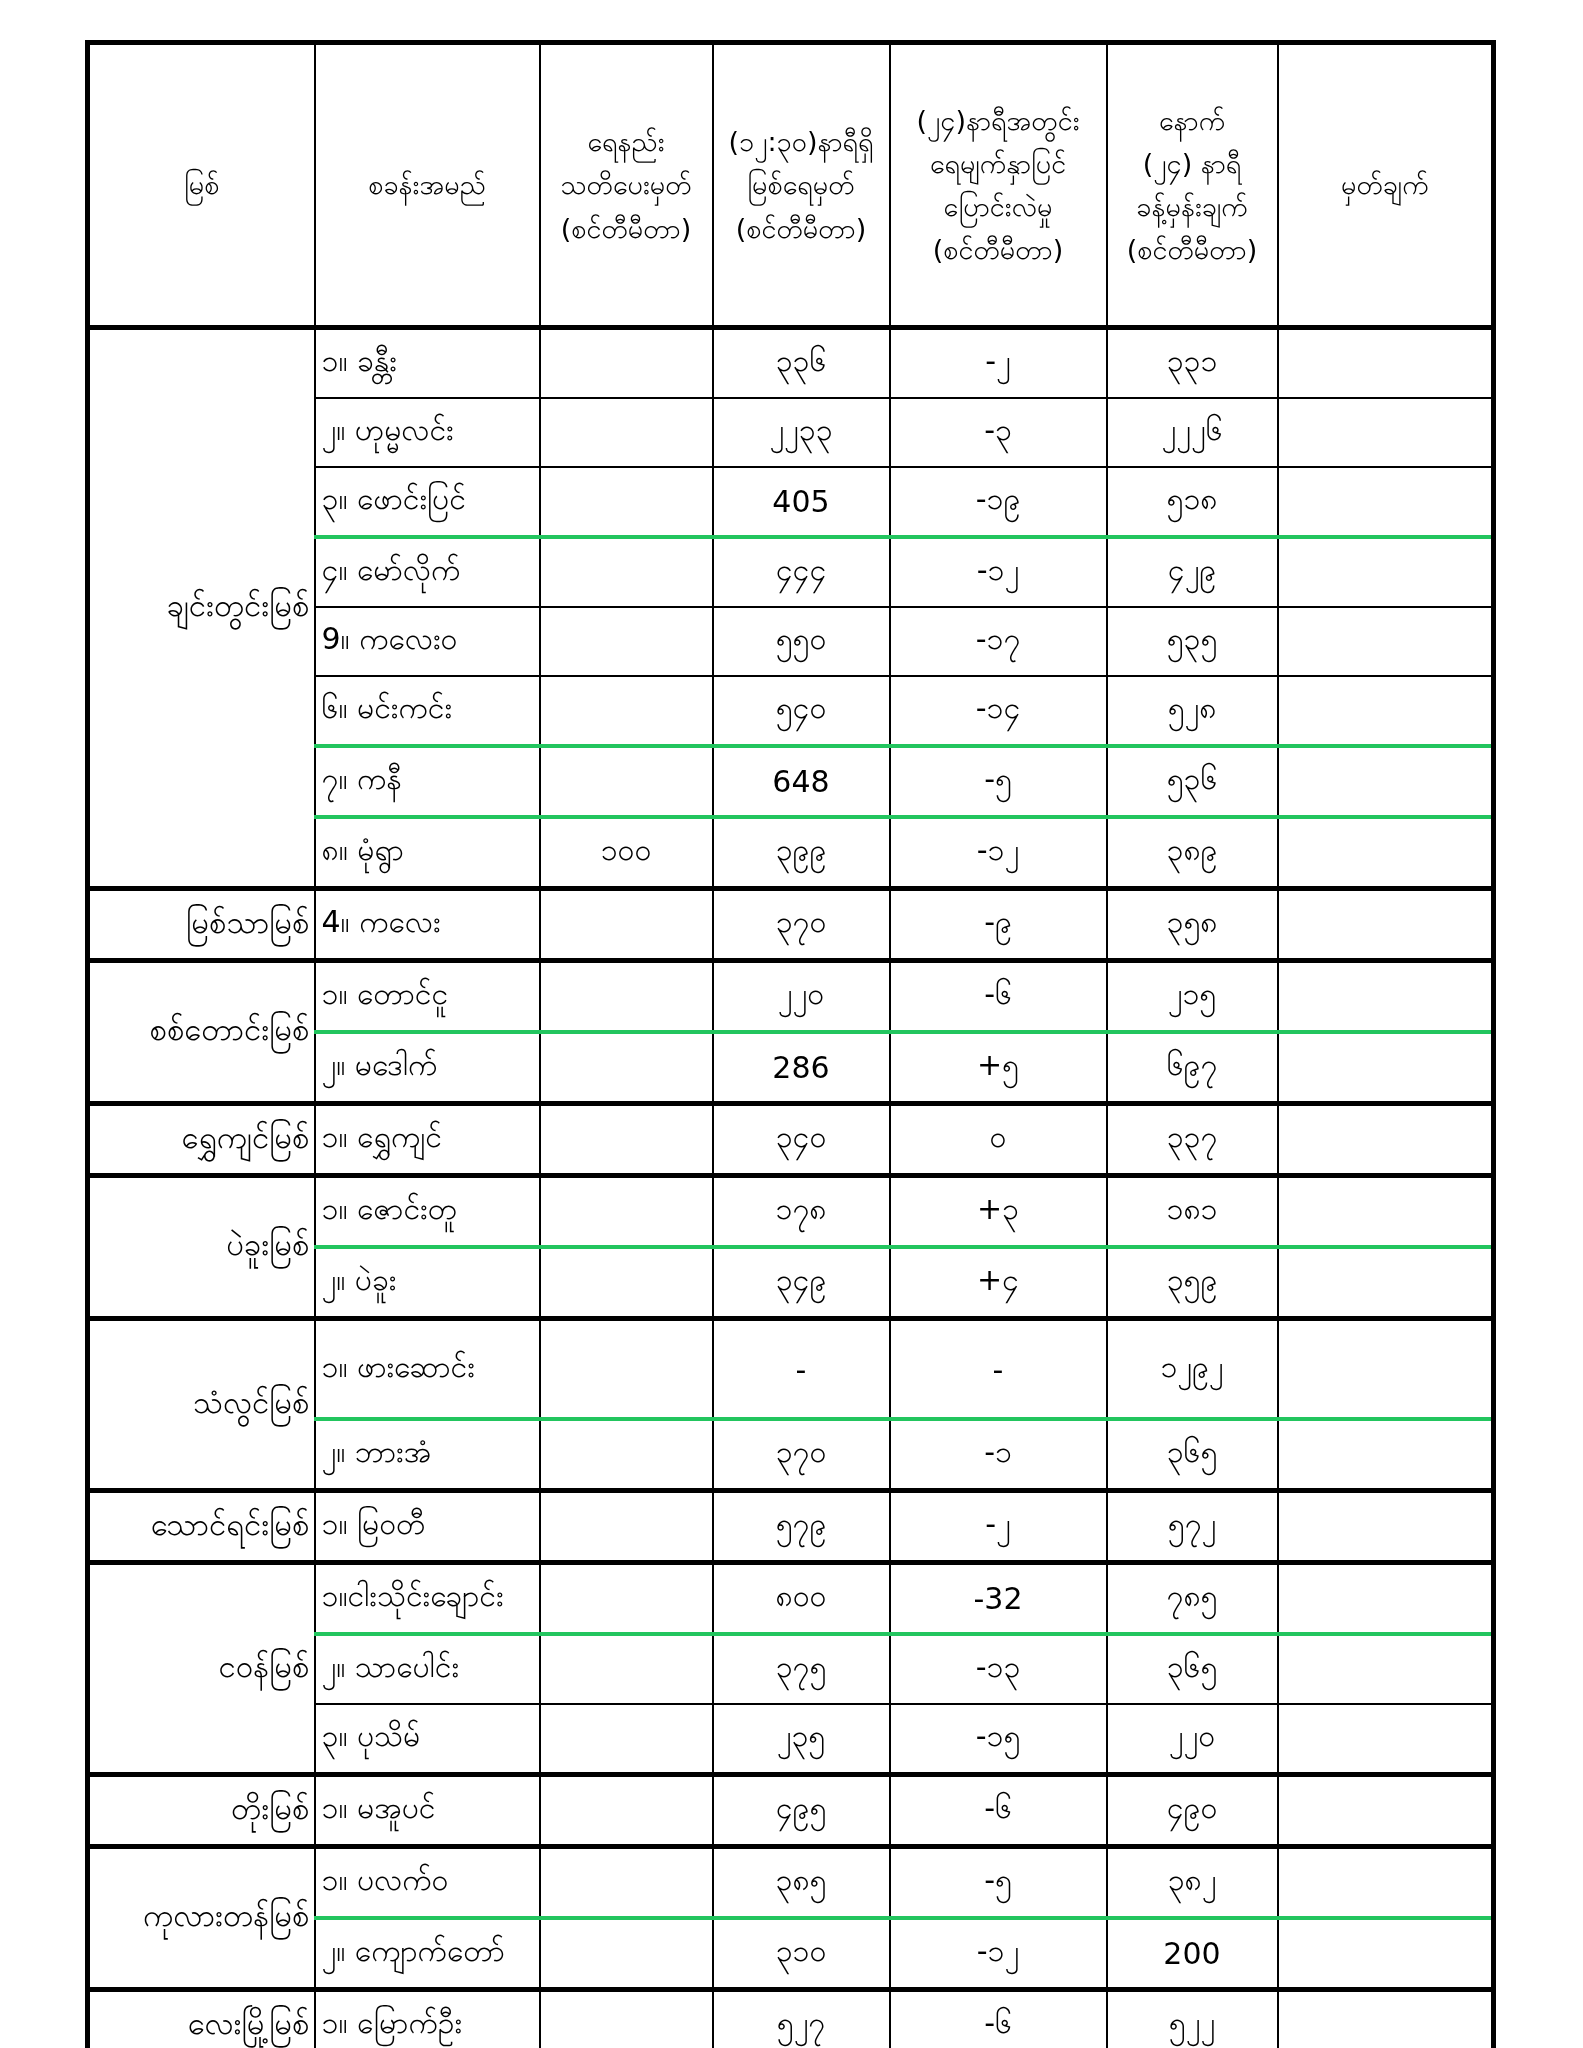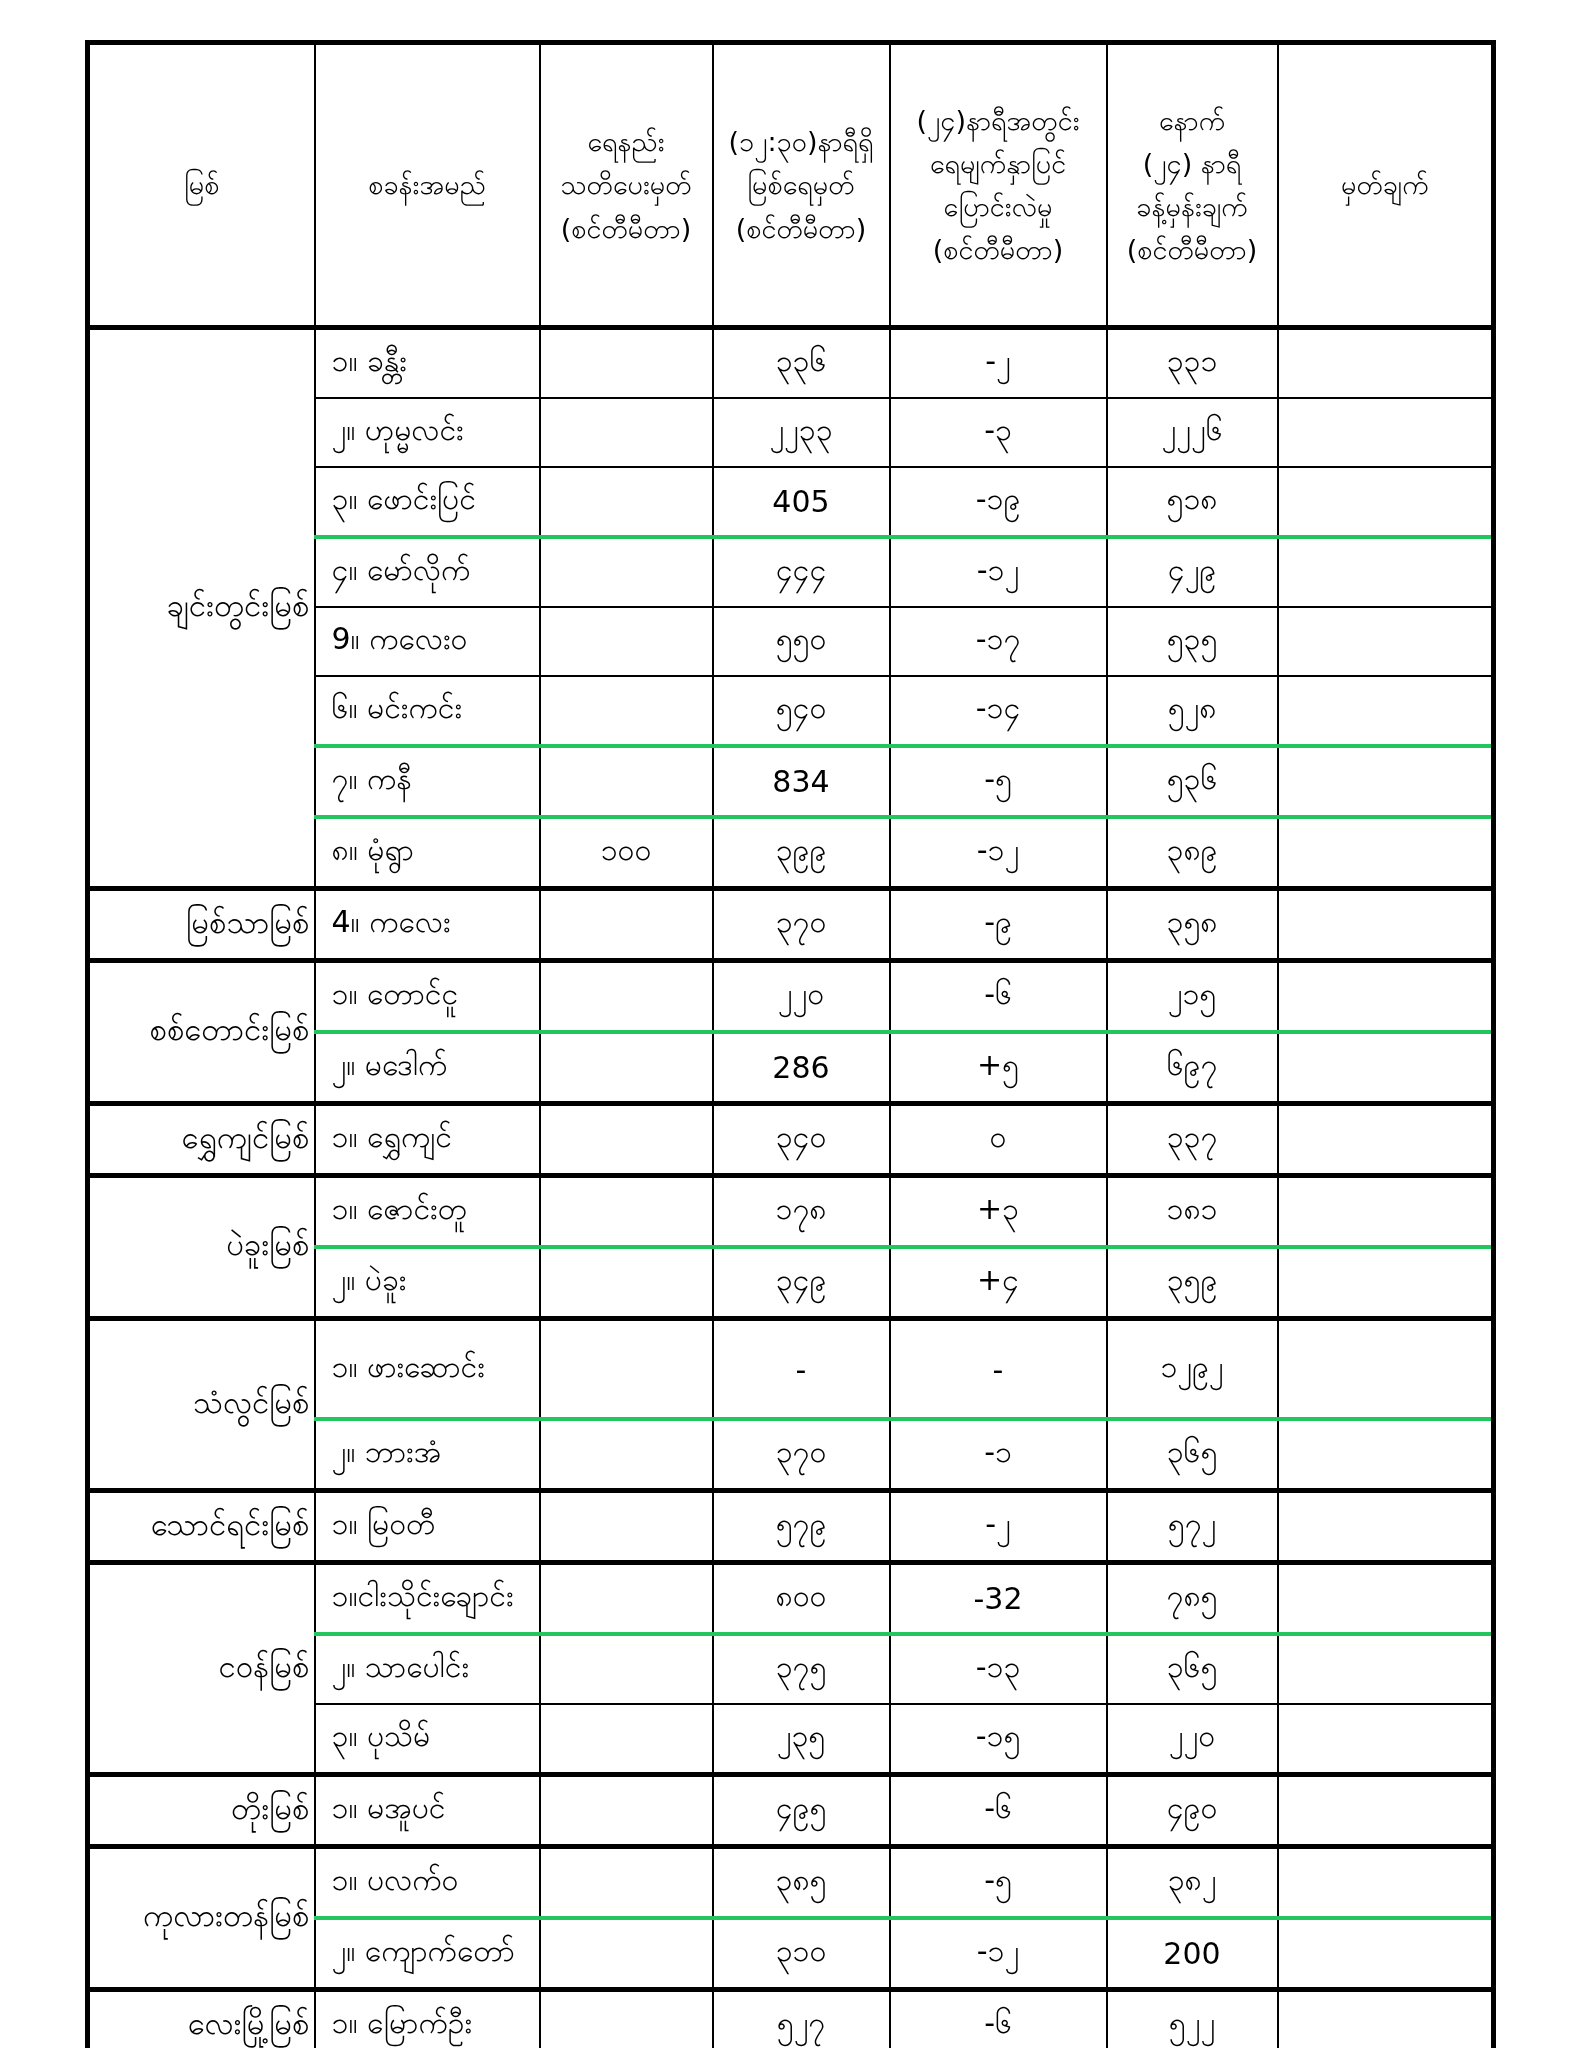--- a/index.html
+++ b/index.html
@@ -13,21 +13,21 @@
     border:5px solid #000;
   }
   th,td{border:2px solid #000;overflow:hidden;}
   thead th{
     height:280px;font-weight:normal;font-size:27px;line-height:1.6;
     white-space:pre-line;text-align:center;vertical-align:middle;
     border-bottom:5px solid #000;padding:0 4px;
   }
   tbody td{height:63px;font-size:30px;vertical-align:middle;padding:2px 4px;}
   td.river{text-align:right;font-size:31px;padding-left:3px;}
-  td.station{text-align:left;padding-left:16px;white-space:nowrap;}
+  td.station{text-align:left;padding-left:6px;white-space:nowrap;}
   td.num{text-align:center;}
   tr.g > td{border-top:5px solid #000;}   
   tr.t > td{border-top:4px solid #22c55e;}   
   tr.tall > td{height:92px;}
 </style>
 </head>
 <body>
 
 <table class="report">
   <colgroup>
@@ -106,21 +106,21 @@
       <td class="station">၆။ မင်းကင်း</td>
       <td class="num"></td>
       <td class="num">၅၄၀</td>
       <td class="num">-၁၄</td>
       <td class="num">၅၂၈</td>
       <td></td>
     </tr>
     <tr class="t">
       <td class="station">၇။ ကနီ</td>
       <td class="num"></td>
-      <td class="num">834</td>
+      <td class="num">648</td>
       <td class="num">-၅</td>
       <td class="num">၅၃၆</td>
       <td></td>
     </tr>
     <tr class="t">
       <td class="station">၈။ မုံရွာ</td>
       <td class="num">၁၀၀</td>
       <td class="num">၃၉၉</td>
       <td class="num">-၁၂</td>
       <td class="num">၃၈၉</td>

